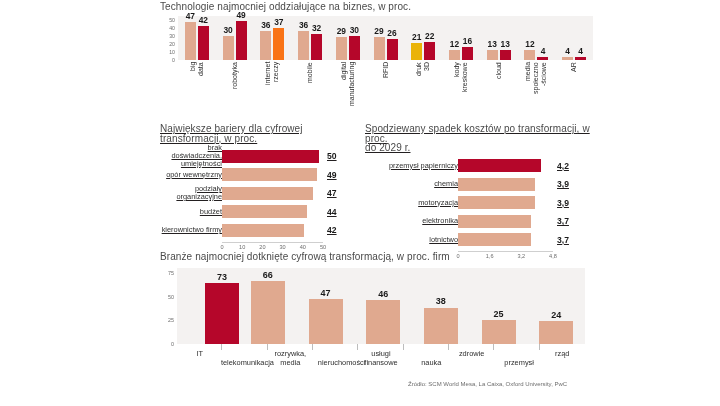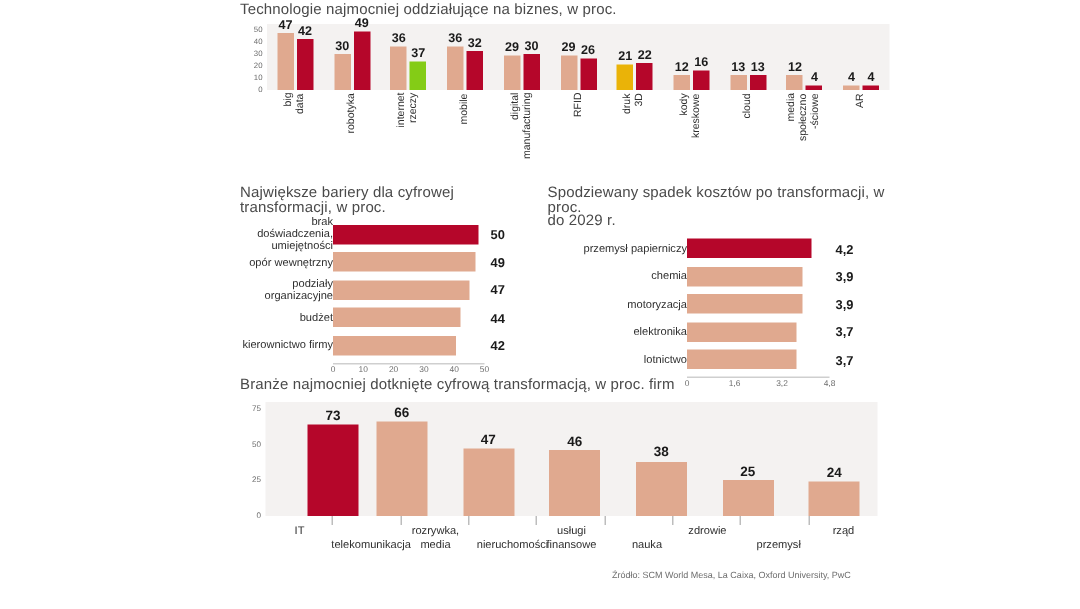--- a/index.html
+++ b/index.html
@@ -34,21 +34,21 @@
   #c1 .bar i{position:absolute;left:50%;transform:translateX(-50%);bottom:100%;margin-bottom:1px;
     font-size:8.4px;font-weight:bold;font-style:normal;color:#1a1a1a;white-space:nowrap;}
   #c1 .xlabels{position:absolute;left:18px;top:60px;width:415px;height:58px;display:flex;}
   #c1 .xl{flex:1 1 0;display:flex;justify-content:center;}
   #c1 .xl span{
     writing-mode:vertical-rl;transform:rotate(180deg);
     font-size:7px;color:#2e2e2e;line-height:8px;text-align:right;white-space:pre-line;
   }
 
   
-  .hbar-chart{position:absolute;}
+  .hbar-chart{position:absolute;text-decoration:underline;}
   .hrow{display:flex;align-items:center;height:14px;margin-bottom:4.5px;}
   .hlabel{font-size:7.4px;color:#2e2e2e;text-align:right;line-height:8px;white-space:pre-line;}
   .htrack{position:relative;height:13px;}
   .hfill{height:13px;background:#e0a98f;}
   .hfill.hi{background:#b5062a;}
   .hval{font-size:8.6px;font-weight:bold;margin-left:4px;color:#1a1a1a;}
   .haxis{position:relative;height:11px;border-top:1px solid #cfcfcf;}
   .haxis span{position:absolute;top:1px;font-size:5.6px;color:#6d6d6d;transform:translateX(-50%);}
 
   #c2{left:160px;top:124px;width:200px;}
@@ -113,21 +113,21 @@
             <i>30</i>
           </div>
           <div class="bar" style="height: 39.2px; background: rgb(181, 6, 42);">
             <i>49</i>
           </div>
         </div>
         <div class="grp">
           <div class="bar" style="height: 28.8px; background: rgb(224, 169, 143);">
             <i>36</i>
           </div>
-          <div class="bar" style="height: 19px; background: #84cc16;">
+          <div class="bar" style="height: 32px; background: #f97316;">
             <i>37</i>
           </div>
         </div>
         <div class="grp">
           <div class="bar" style="height: 28.8px; background: rgb(224, 169, 143);">
             <i>36</i>
           </div>
           <div class="bar" style="height: 25.6px; background: rgb(181, 6, 42);">
             <i>32</i>
           </div>

